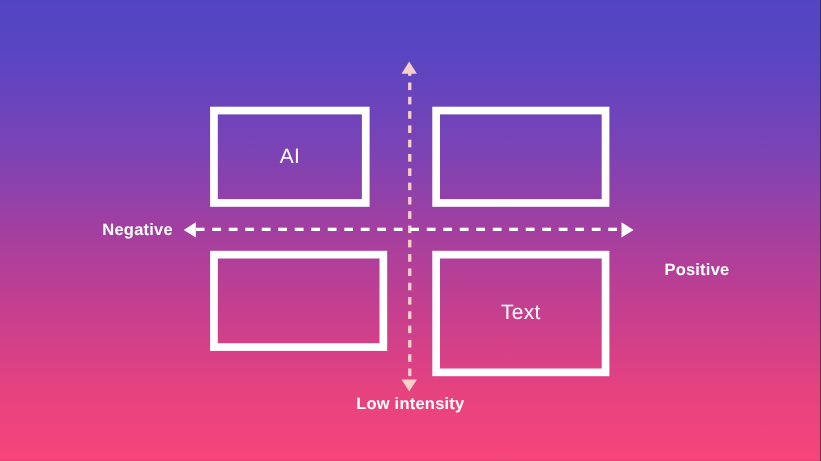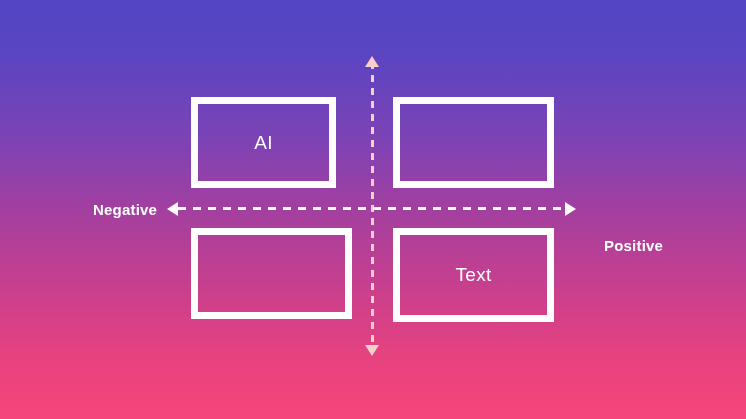--- a/index.html
+++ b/index.html
@@ -107,21 +107,21 @@
     box-sizing: border-box;
     border: 7px solid #ffffff;
     background: transparent;
     display: flex;
     align-items: center;
     justify-content: center;
   }
   .q-tl { left: 191px; top: 97px;  width: 145px; height: 91px; }
   .q-tr { left: 393px; top: 97px;  width: 161px; height: 91px; }
   .q-bl { left: 191px; top: 228px; width: 161px; height: 91px; }
-  .q-br { left: 393px; top: 228px; width: 161px; height: 94px; }
+  .q-br { left: 393px; top: 228px; width: 161px; height: 114px; }
 
   .qlabel {
     color: #ffffff;
     font-size: 19px;
     font-weight: 400;
     letter-spacing: 0.3px;
     white-space: nowrap;
   }
 </style>
 </head>
@@ -130,20 +130,21 @@
 <div id="stage">
 
   <div class="arrow-up"></div>
   <div class="axis-v"></div>
   <div class="arrow-down"></div>
 
   <div class="arrow-left"></div>
   <div class="axis-h"></div>
   <div class="arrow-right"></div>
 
+  <div class="axis-label lbl-bottom">Low intensity</div>
   <div class="axis-label lbl-left">Negative</div>
   <div class="axis-label lbl-right">Positive</div>
 
   <div class="qbox q-tl">
     <span class="qlabel">AI</span>
   </div>
 
   <div class="qbox q-tr">
     <span class="qlabel"></span>
   </div>

